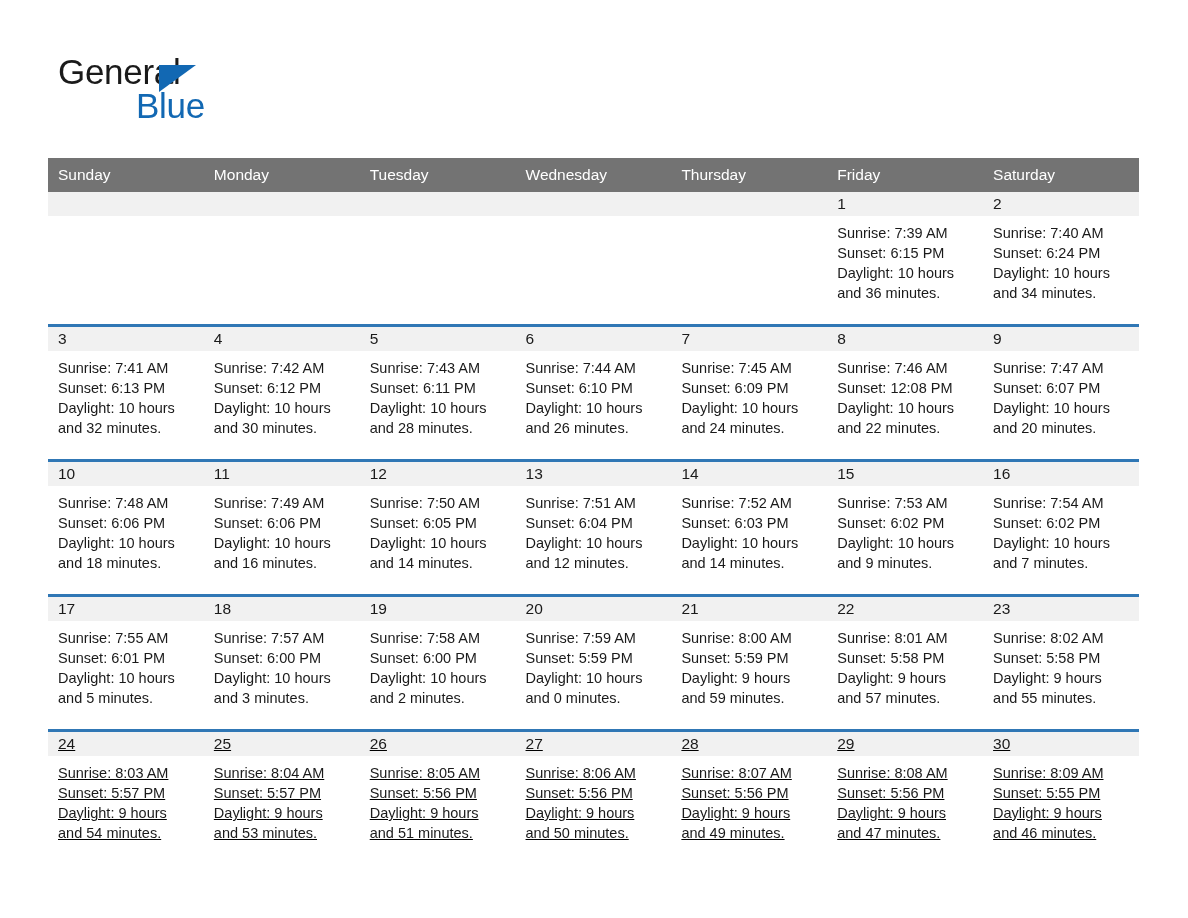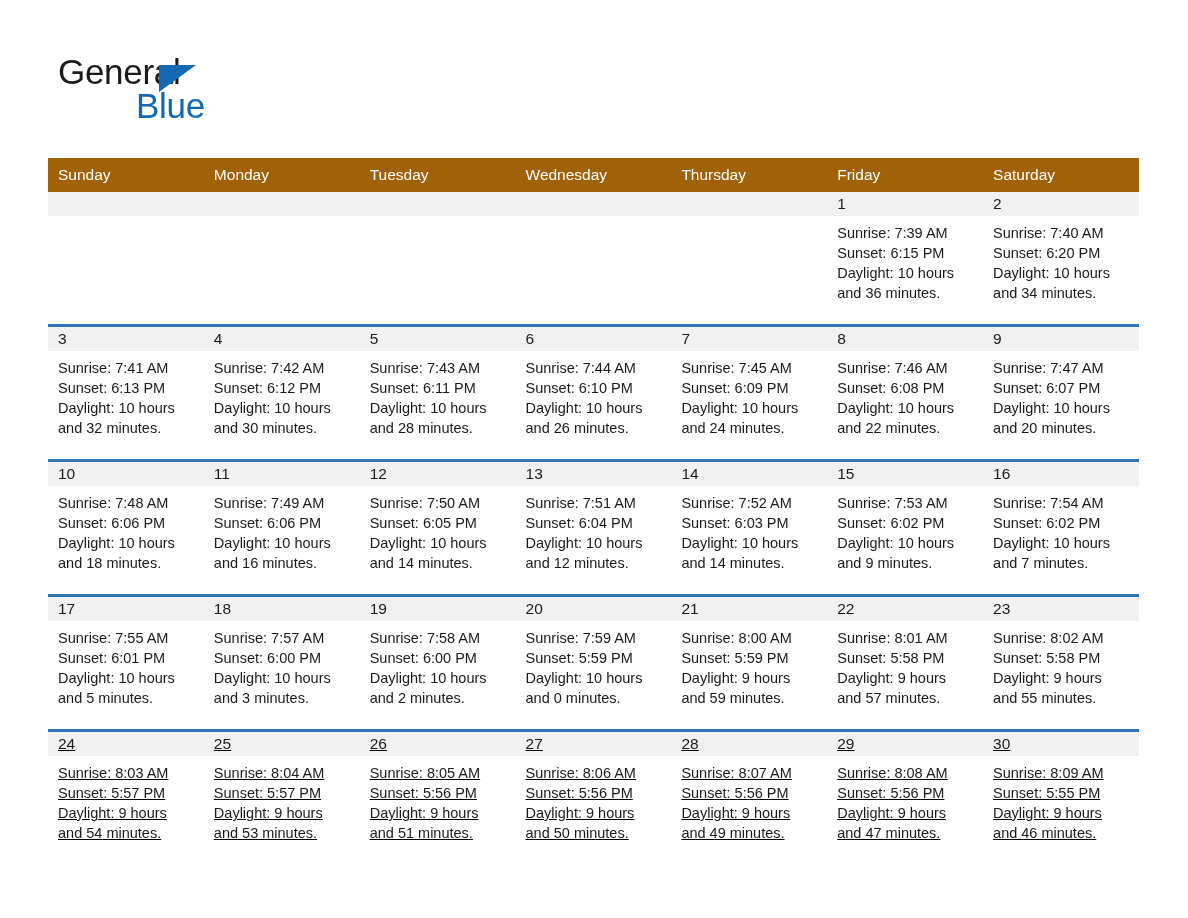--- a/index.html
+++ b/index.html
@@ -91,21 +91,21 @@
   
   .calendar {
     position: absolute;
     left: 48px;
     top: 158px;
     width: 1091px;
     border-collapse: collapse;
     table-layout: fixed;
   }
   .calendar th {
-    background: #a16207;
+    background: #737373;
     color: #ffffff;
     font-weight: normal;
     font-size: 15.5px;
     line-height: 18px;
     text-align: left;
     padding: 8px 0 8px 10px;
     border: none;
     height: 16px;
   }
   .calendar td {
@@ -227,21 +227,21 @@
             <div>Sunrise: 7:39 AM</div>
             <div>Sunset: 6:15 PM</div>
             <div>Daylight: 10 hours</div>
             <div>and 36 minutes.</div>
           </div>
         </td>
         <td>
           <div class="daynum">2</div>
           <div class="info">
             <div>Sunrise: 7:40 AM</div>
-            <div>Sunset: 6:20 PM</div>
+            <div>Sunset: 6:24 PM</div>
             <div>Daylight: 10 hours</div>
             <div>and 34 minutes.</div>
           </div>
         </td>
       </tr>
 
       <tr class="week">
         <td>
           <div class="daynum">3</div>
           <div class="info">
@@ -284,21 +284,21 @@
             <div>Sunrise: 7:45 AM</div>
             <div>Sunset: 6:09 PM</div>
             <div>Daylight: 10 hours</div>
             <div>and 24 minutes.</div>
           </div>
         </td>
         <td>
           <div class="daynum">8</div>
           <div class="info">
             <div>Sunrise: 7:46 AM</div>
-            <div>Sunset: 6:08 PM</div>
+            <div>Sunset: 12:08 PM</div>
             <div>Daylight: 10 hours</div>
             <div>and 22 minutes.</div>
           </div>
         </td>
         <td>
           <div class="daynum">9</div>
           <div class="info">
             <div>Sunrise: 7:47 AM</div>
             <div>Sunset: 6:07 PM</div>
             <div>Daylight: 10 hours</div>

